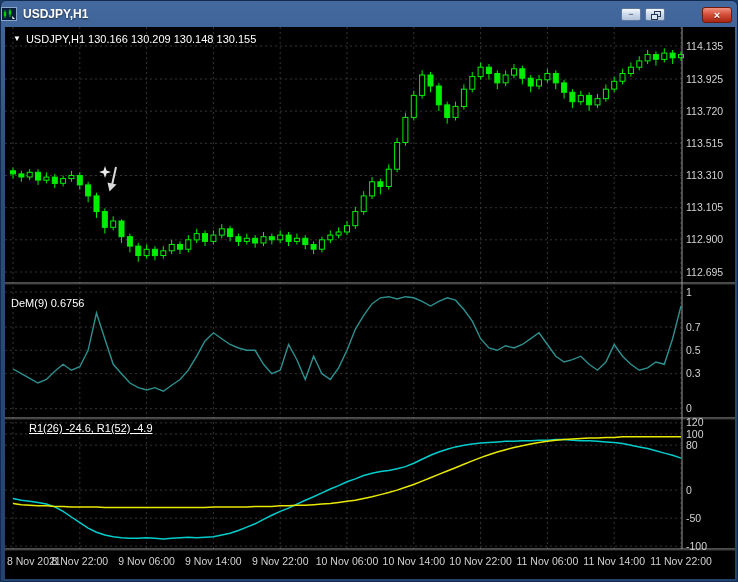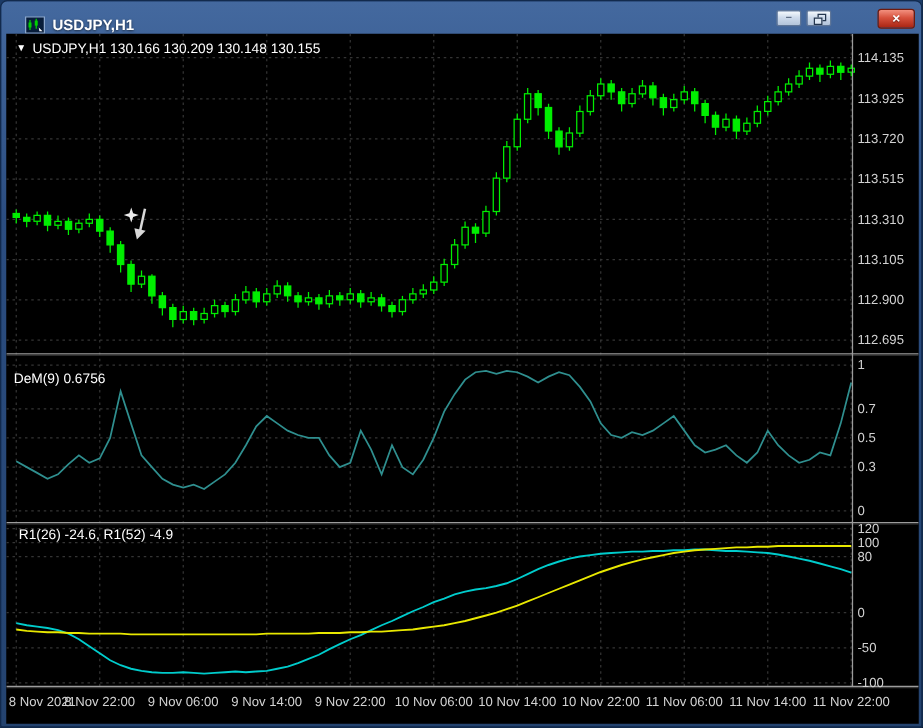--- a/index.html
+++ b/index.html
@@ -6,21 +6,21 @@
   *{box-sizing:border-box;}
   .window{
     position:relative;width:738px;height:582px;
     background:linear-gradient(#44699f,#2b4d80 30%,#24436f);
     border:1px solid #122a4d;border-radius:6px 6px 2px 2px;
     padding:26px 4px 4px;overflow:hidden;
     font-family:"Liberation Sans",sans-serif;
   }
   .titlebar{
     position:absolute;top:0;left:0;right:0;height:26px;
-    display:flex;align-items:flex-end;gap:6px;padding:0 19px;
+    display:flex;align-items:center;gap:6px;padding:0 0;
     color:#fff;font-size:12px;font-weight:bold;
     text-shadow:0 1px 2px rgba(0,0,0,.6);
   }
   .title-icon{display:inline-flex;width:16px;height:14px;}
   .win-btn{
     position:absolute;display:flex;align-items:center;justify-content:center;
     border-radius:2px;cursor:default;padding:0;
     font-family:"Liberation Sans",sans-serif;
   }
   .btn-min,.btn-restore{
@@ -44,21 +44,21 @@
     background:#000;overflow:hidden;
   }
   #cv{position:absolute;left:0;top:0;}
   .panel-label{
     position:absolute;color:#fff;font-size:11px;line-height:12px;
     white-space:nowrap;z-index:5;
   }
   .ohlc-label{left:8px;top:6px;display:flex;align-items:center;gap:5px;}
   .collapse-tri{font-size:8px;color:#fff;}
   .dem-label{left:6px;top:270px;}
-  .r1-label{left:10px;top:395px;}
+  .r1-label{left:24px;top:395px;text-decoration:underline;}
   .cursor-overlay{position:absolute;left:92px;top:138px;z-index:6;}
 </style>
 </head>
 <body>
 
 <div class="window">
 
   <div class="titlebar">
     <span class="title-icon">
       <svg width="16" height="14">

